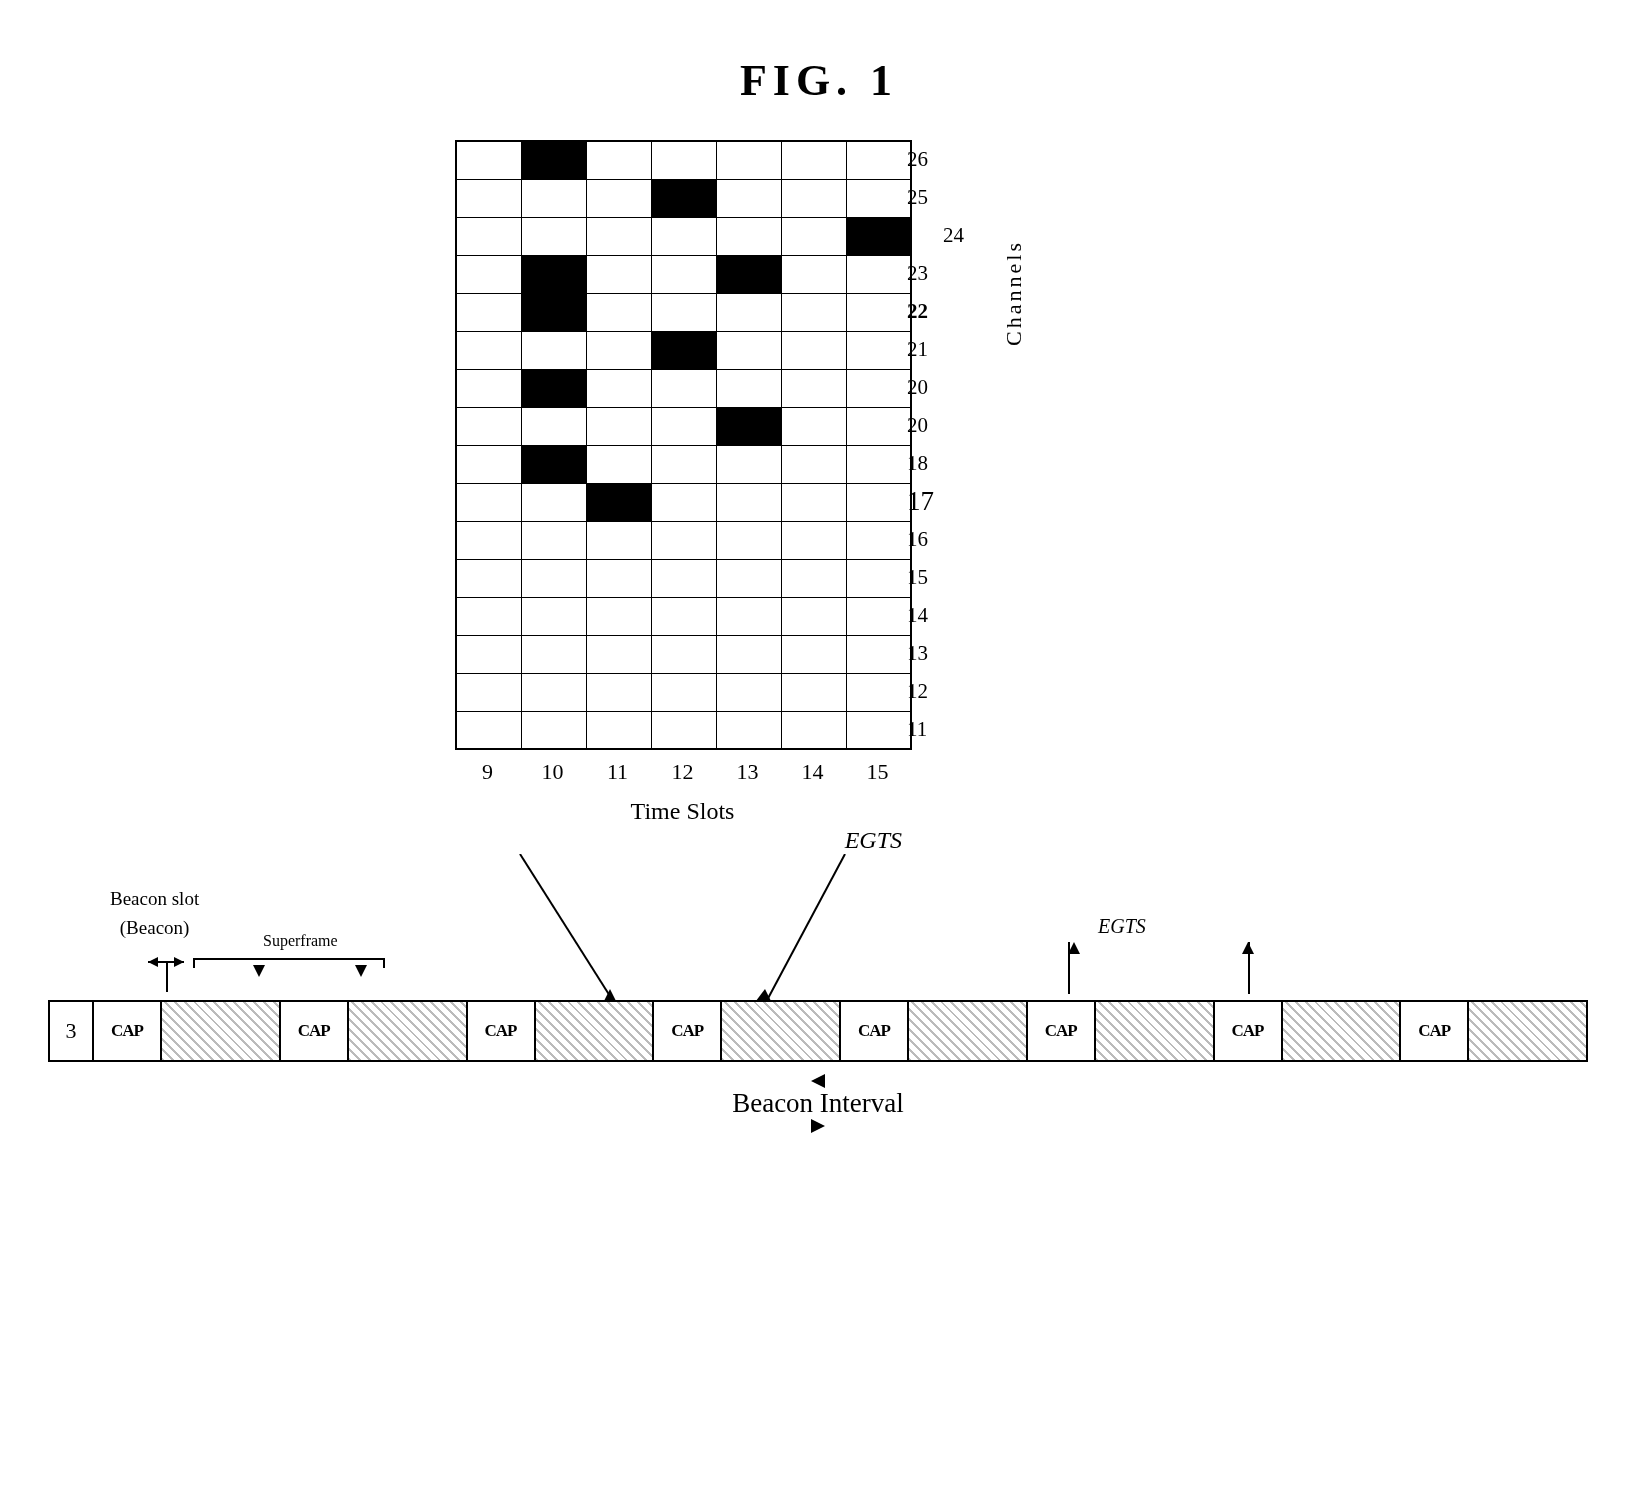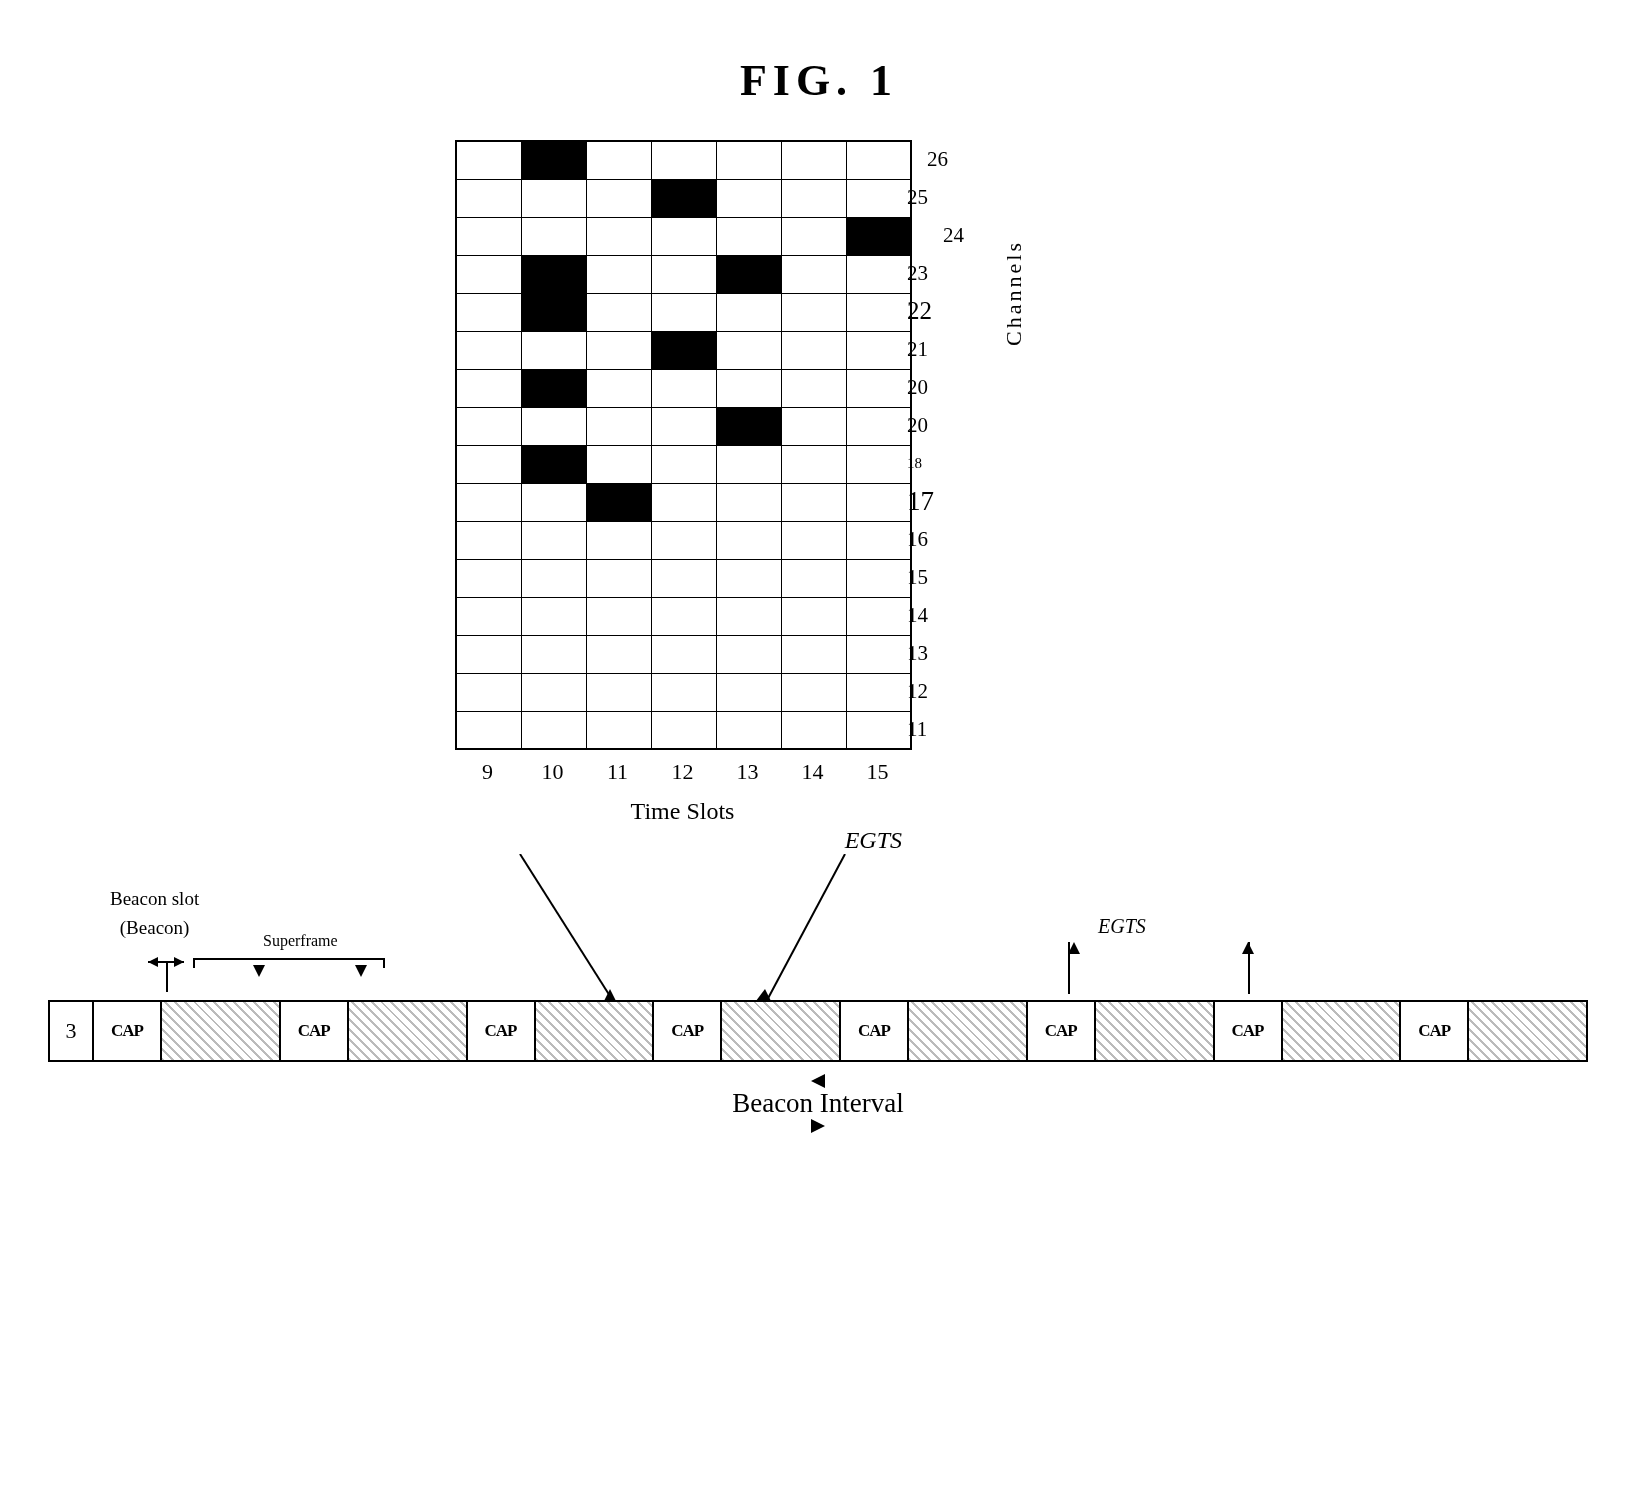--- a/index.html
+++ b/index.html
@@ -172,29 +172,29 @@
             <td style="width: 65px; height: 38px; border: 1.5px solid rgb(0, 0, 0);"></td>
             <td style="width: 65px; height: 38px; border: 1.5px solid rgb(0, 0, 0);"></td>
             <td style="width: 65px; height: 38px; border: 1.5px solid rgb(0, 0, 0);"></td>
             <td style="width: 65px; height: 38px; border: 1.5px solid rgb(0, 0, 0);"></td>
             <td style="width: 65px; height: 38px; border: 1.5px solid rgb(0, 0, 0);"></td>
           </tr>
         </tbody>
     </table>
     
     <div id="channel-labels-container" style="position:absolute; right:-52px; top:0; display:flex; flex-direction:column;">
-        <div style="height: 38px; display: flex; align-items: center; font-size: 21px; padding-left: 6px; margin-left: 20px;">26</div>
+        <div style="height: 38px; display: flex; align-items: center; font-size: 21px; padding-left: 6px;">26</div>
         <div style="height: 38px; display: flex; align-items: center; font-size: 21px; padding-left: 6px;">25</div>
         <div style="height: 38px; display: flex; align-items: center; font-size: 21px; padding-left: 6px; margin-left: 36px;">24</div>
         <div style="height: 38px; display: flex; align-items: center; font-size: 21px; padding-left: 6px;">23</div>
-        <div style="height: 38px; display: flex; align-items: center; font-size: 25px; padding-left: 6px;">22</div>
+        <div style="height: 38px; display: flex; align-items: center; font-size: 21px; padding-left: 6px; font-weight: bold;">22</div>
         <div style="height: 38px; display: flex; align-items: center; font-size: 21px; padding-left: 6px;">21</div>
         <div style="height: 38px; display: flex; align-items: center; font-size: 21px; padding-left: 6px;">20</div>
         <div style="height: 38px; display: flex; align-items: center; font-size: 21px; padding-left: 6px;">20</div>
-        <div style="height: 38px; display: flex; align-items: center; font-size: 15px; padding-left: 6px;">18</div>
+        <div style="height: 38px; display: flex; align-items: center; font-size: 21px; padding-left: 6px;">18</div>
         <div style="height: 38px; display: flex; align-items: center; font-size: 27px; padding-left: 6px;">17</div>
         <div style="height: 38px; display: flex; align-items: center; font-size: 21px; padding-left: 6px;">16</div>
         <div style="height: 38px; display: flex; align-items: center; font-size: 21px; padding-left: 6px;">15</div>
         <div style="height: 38px; display: flex; align-items: center; font-size: 21px; padding-left: 6px;">14</div>
         <div style="height: 38px; display: flex; align-items: center; font-size: 21px; padding-left: 6px;">13</div>
         <div style="height: 38px; display: flex; align-items: center; font-size: 21px; padding-left: 6px;">12</div>
         <div style="height: 38px; display: flex; align-items: center; font-size: 21px; padding-left: 6px;">11</div>
       </div>
     
     <div style="position:absolute; right:-115px; top:100px; font-size:22px; writing-mode:vertical-rl; transform:rotate(180deg); letter-spacing:3px;">Channels</div>

